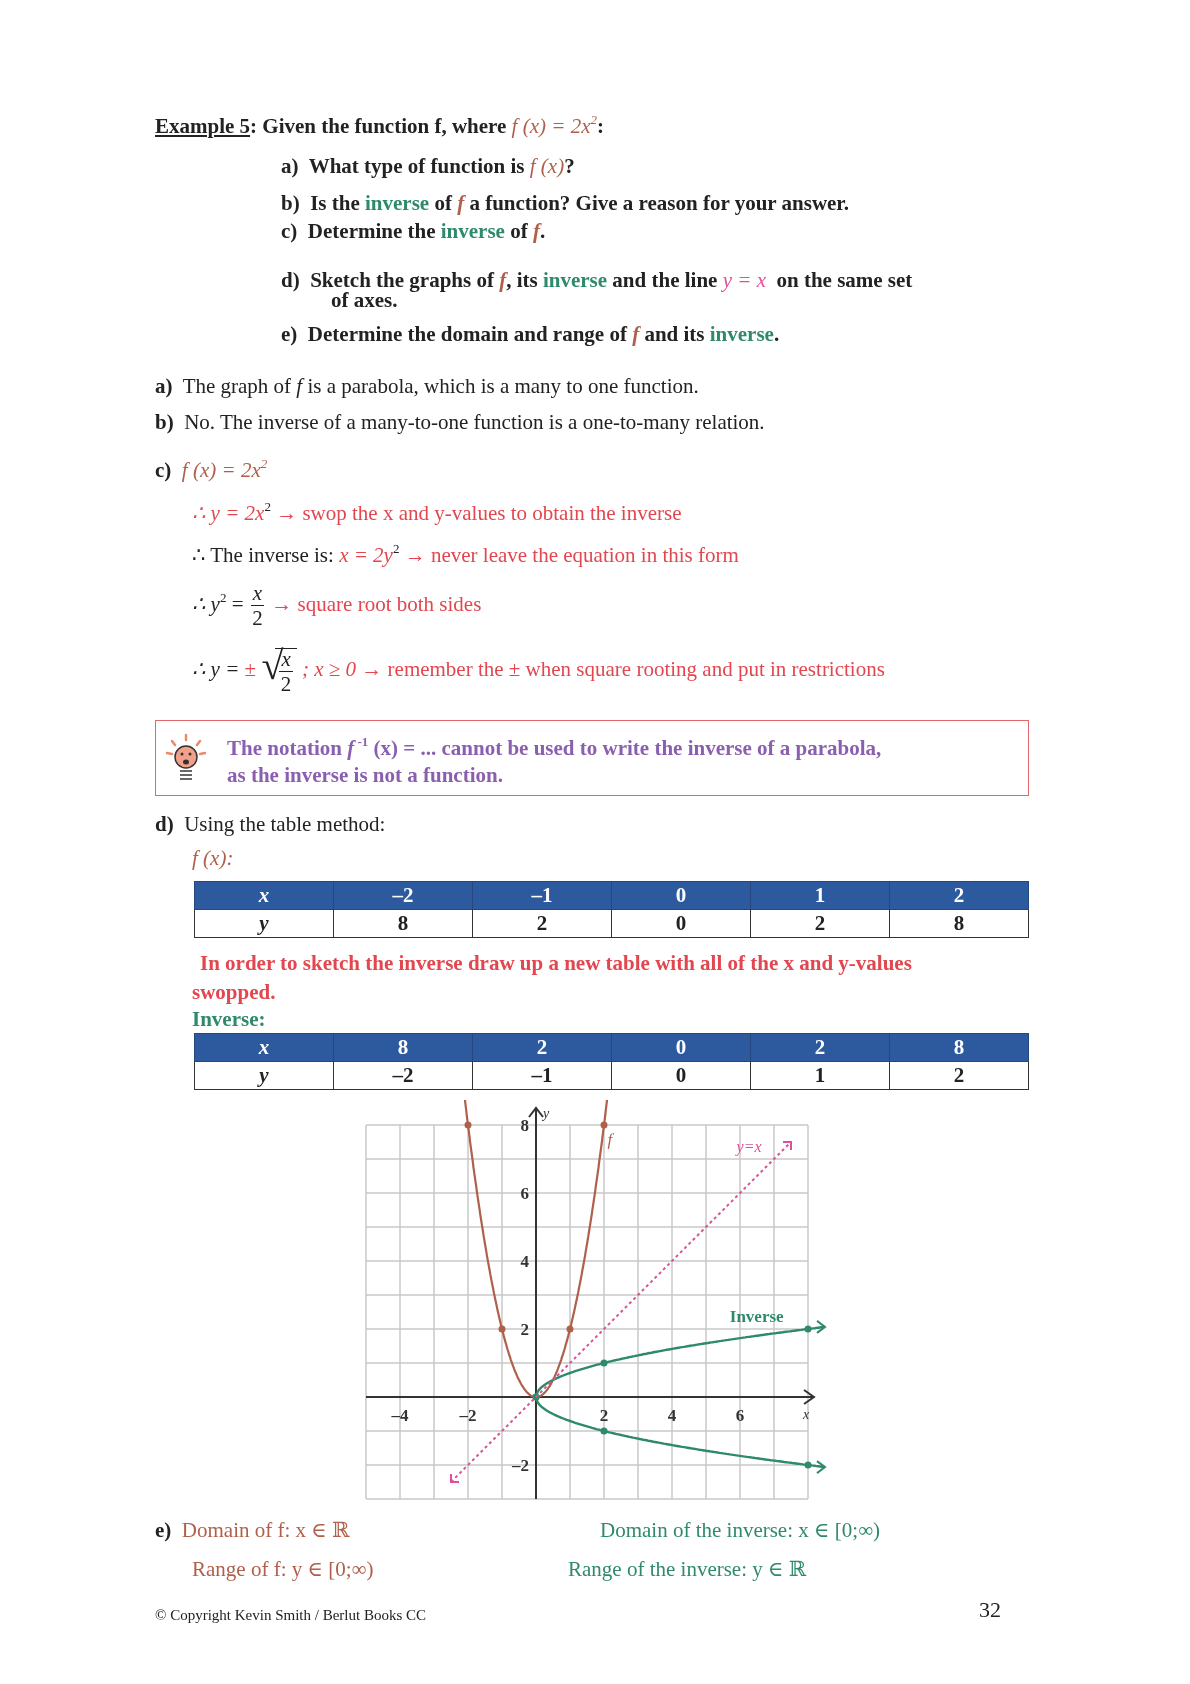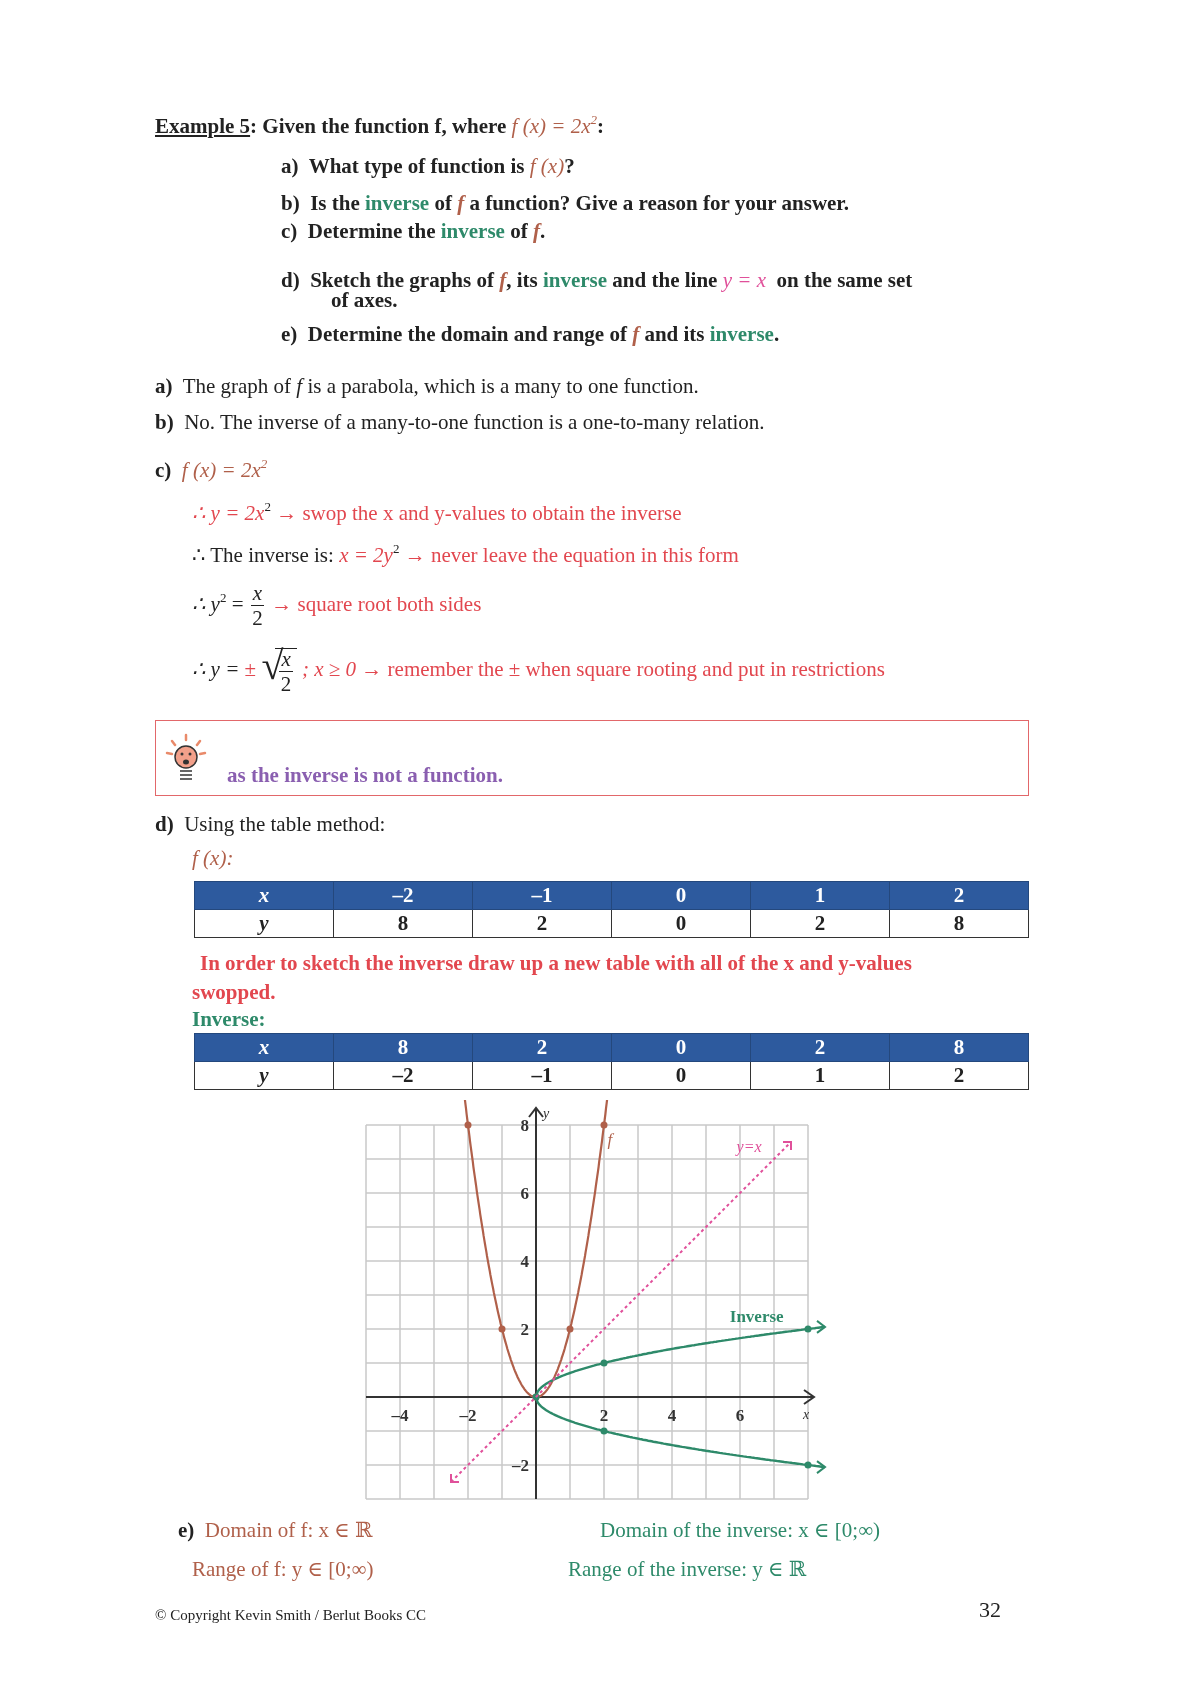--- a/index.html
+++ b/index.html
@@ -106,20 +106,23 @@
     <circle cx="22" cy="24" r="11" fill="#f2a08a" stroke="#333" stroke-width="1.5"></circle>
     <circle cx="18" cy="21" r="1.5" fill="#333"></circle>
       <circle cx="26" cy="21" r="1.5" fill="#333"></circle>
     <ellipse cx="22" cy="29" rx="3" ry="2.5" fill="#333"></ellipse>
     <g stroke="#333" stroke-width="1.5">
         <line x1="16" y1="38" x2="28" y2="38"></line>
         <line x1="16" y1="42" x2="28" y2="42"></line>
         <line x1="16" y1="46" x2="28" y2="46"></line>
       </g>
   </svg>
+  <div class="abs purple bold" style="left:71px; top:13px; font-size:21px;">
+    <span>The notation </span><span class="it">f</span><sup> -1</sup><span> (x) = ...  cannot be used to write the inverse of a parabola,</span>
+  </div>
   <div class="abs purple bold" style="left:71px; top:42px; font-size:21px;">as the inverse is not a function.</div>
 </div>
 
 <div class="abs ans" style="left:155px; top:812px;">
   <span class="bold">d)</span>&nbsp;
   <span>Using the table method:</span>
 </div>
 <div class="abs ans brown it" style="left:192px; top:846px;text-align:center;">f (x):</div>
 
 <table class="vt" style="left:194px; top:881px;">
@@ -239,21 +242,21 @@
       <path d="M453,42 L461,42 L461,50" fill="none" stroke="#e0509a" stroke-width="2"></path>
       <path d="M129,382 L121,382 L121,374" fill="none" stroke="#e0509a" stroke-width="2"></path>
     </g>
   <g id="labels">
       <text x="277.4" y="45.39999999999999" font-size="17" font-style="italic" fill="#b0604a">f</text>
       <text x="399.79999999999995" y="222.2" font-size="17" font-weight="bold" fill="#2e8a6a">Inverse</text>
       <text x="406.6" y="52.199999999999996" font-size="16" font-style="italic" fill="#e0509a">y=x</text>
     </g>
 </svg>
 
-<div class="abs ans" style="left:155px; top:1518px;margin-left:23px;">
+<div class="abs ans" style="left:155px; top:1518px;">
   <span class="bold">e)</span>&nbsp;
   <span class="brown">Domain of f:  x ∈ ℝ</span>
 </div>
 <div class="abs ans brown" style="left:192px; top:1557px;">Range of f:    y ∈ [0;∞)</div>
 <div class="abs ans green" style="left:600px; top:1518px;">Domain of the inverse:  x ∈ [0;∞)</div>
 <div class="abs ans green" style="left:568px; top:1557px;">Range of  the inverse:   y ∈ ℝ</div>
 
 <div class="abs" style="left:155px; top:1607px; font-size:15px;">© Copyright Kevin Smith / Berlut Books CC</div>
 <div class="abs" style="left:979px; top:1597px; font-size:22px;">32</div>
 

